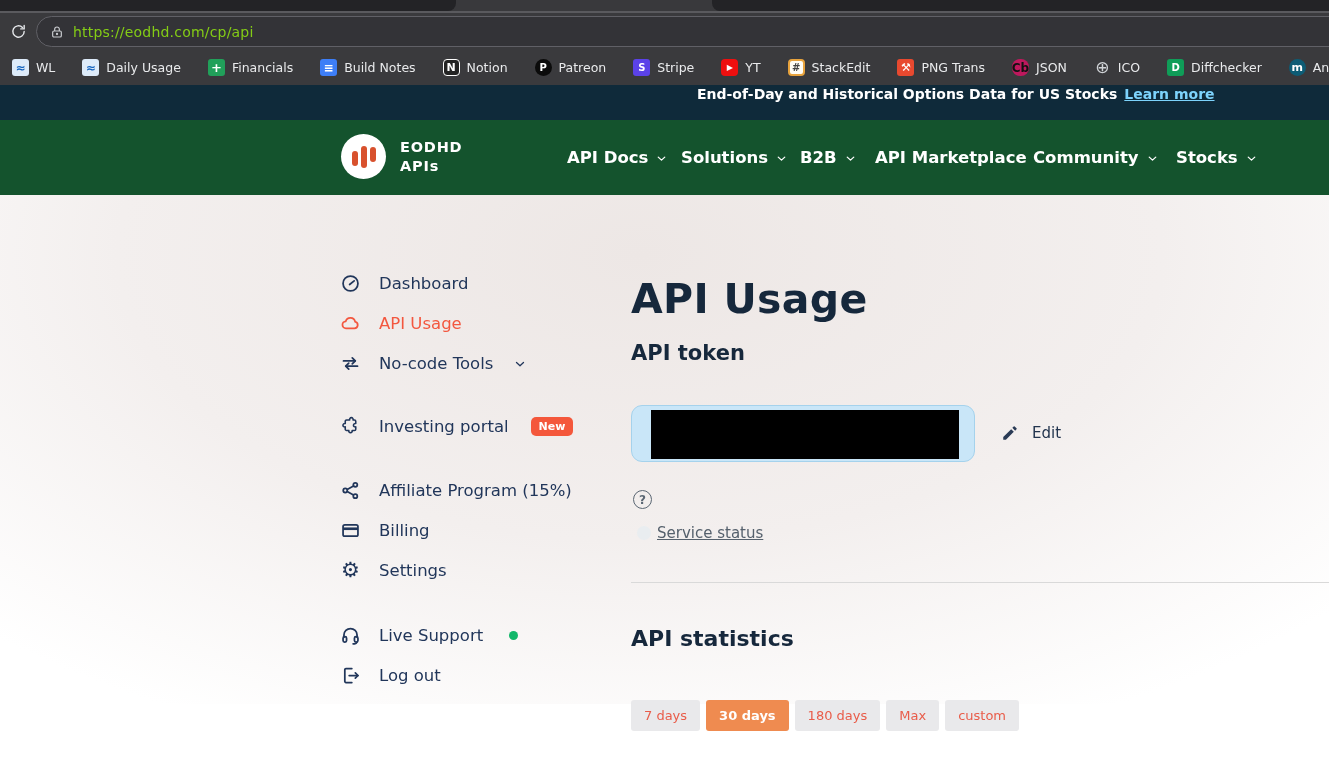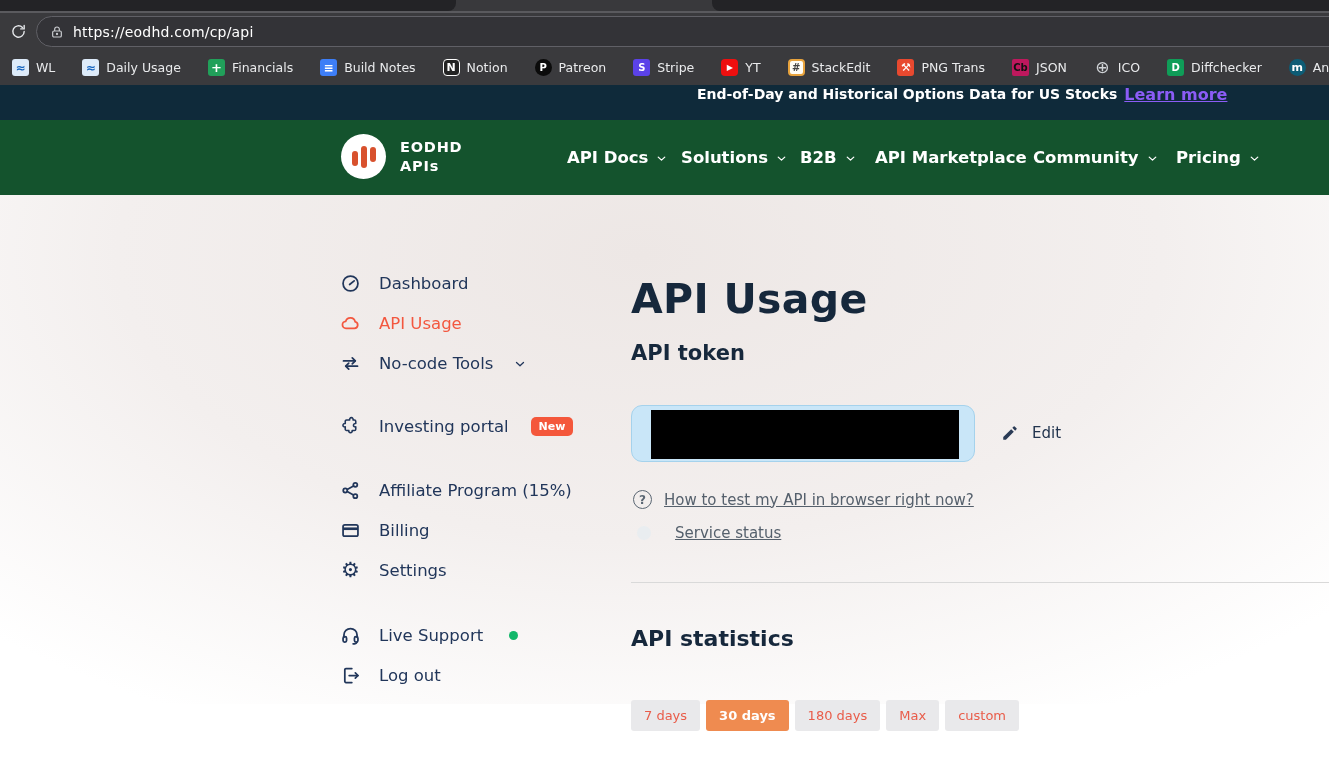--- a/index.html
+++ b/index.html
@@ -11,45 +11,45 @@
   .tab-strip .tab-dark { position:absolute; top:0; height:11px; background:#232326; }
   .tab-strip .td-left  { left:0; width:456px; border-bottom-right-radius:8px; }
   .tab-strip .td-right { left:712px; width:617px; border-bottom-left-radius:8px; }
   .tab-strip .strip-line { position:absolute; left:0; top:11px; width:100%; height:2px; background:#5a5a5e; }
 
   .toolbar { position:absolute; left:0; top:13px; width:1329px; height:37px; background:#3a3a3d; }
   .reload-btn { position:absolute; left:4px; top:4px; width:28px; height:28px; color:#e4e6e9; display:flex; align-items:center; justify-content:center; }
   .reload-btn svg { width:17px; height:17px; }
   .url-pill { position:absolute; left:36px; top:3px; right:-24px; height:31px; border-radius:16px; background:#333337; border:1px solid #606066; display:flex; align-items:center; padding-left:12px; }
   .lock-icon { color:#c8cace; width:16px; height:16px; margin-right:8px; flex:none; }
-  .url-text { color:#ffffff; font-size:14px; letter-spacing:.2px; }
+  .url-text { color:#84cc16; font-size:14px; letter-spacing:.2px; }
 
   .bookmarks-bar { position:absolute; left:0; top:50px; width:1329px; height:35px; background:#3a3a3d; display:flex; align-items:center; padding-left:12px; gap:27px; overflow:hidden; }
   .bookmark { display:flex; align-items:center; gap:7px; flex:none; }
   .bookmark .bm-label { color:#e9eaec; font-size:12.5px; white-space:nowrap; }
   .fav { width:17px; height:17px; border-radius:3px; display:flex; align-items:center; justify-content:center; font-size:10px; font-weight:bold; flex:none; line-height:1; }
   .fav-wl, .fav-du { background:#ddebfa; color:#1565c0; font-size:12px; }
   .fav-fin { background:#21a05a; color:#fff; font-size:13px; }
   .fav-bn  { background:#3d7ef7; color:#fff; font-size:12px; }
   .fav-no  { background:#242424; color:#fff; border:1px solid #fff; border-radius:4px; font-size:11px; }
   .fav-pat { background:#0b0b0b; color:#fff; border-radius:50%; }
   .fav-str { background:#5b42e8; color:#fff; }
   .fav-yt  { background:#ee0f0f; color:#fff; font-size:8px; border-radius:4px; }
   .fav-se  { background:#fffdf6; border:2px solid #e8a33d; color:#444; border-radius:4px; }
   .fav-png { background:#e8492f; color:#fff; font-size:11px; }
-  .fav-json{ background:#be185d; color:#111; font-size:10px; border-radius:2px; }
+  .fav-json{ background:#be185d; color:#111; font-size:12px; border-radius:8px; }
   .fav-ico { background:transparent; color:#cfd2d6; font-size:17px; font-weight:normal; }
   .fav-dc  { background:#0f9d58; color:#fff; }
   .fav-an  { background:#0d5c75; color:#fff; border-radius:50%; font-size:11px; }
 
   
   .promo-banner { position:absolute; left:0; top:85px; width:1329px; height:35px; background:#0f2a3a; }
   .promo-inner { position:absolute; left:697px; top:0; height:18px; display:flex; align-items:center; gap:7px; white-space:nowrap; }
   .promo-text { color:#fff; font-size:14px; font-weight:bold; }
-  .promo-link { color:#8b5cf6; font-size:16px; font-weight:bold; text-decoration:underline; cursor:pointer; }
+  .promo-link { color:#7dd3fc; font-size:14px; font-weight:bold; text-decoration:underline; cursor:pointer; }
 
   
   .site-header { position:absolute; left:0; top:120px; width:1329px; height:75px; background:#14532d; }
   .logo-wrap { position:absolute; left:341px; top:14px; display:flex; align-items:center; gap:14px; }
   .logo-circle { width:45px; height:45px; border-radius:50%; background:#fff; display:flex; align-items:center; justify-content:center; gap:3px; }
   .candle { width:6px; border-radius:3px; background:#d8512d; }
   .candle.c1 { height:15px; margin-top:4px; }
   .candle.c2 { height:22px; }
   .candle.c3 { height:15px; margin-bottom:4px; }
   .brand-text { color:#fff; font-weight:bold; font-size:14.5px; letter-spacing:.8px; line-height:1.25; }
@@ -74,21 +74,21 @@
   
   .page-title { position:absolute; left:631px; top:80px; font-size:41px; font-weight:800; color:#16283c; letter-spacing:.3px; }
   .token-heading { position:absolute; left:631px; top:146px; font-size:21px; font-weight:700; color:#16283c; }
   .token-box { position:absolute; left:631px; top:210px; width:344px; height:57px; background:#c9e6f8; border:1px solid #a5d2ec; border-radius:11px; }
   .token-redacted { position:absolute; left:19px; top:4px; width:308px; height:49px; background:#000; }
   .edit-btn { position:absolute; left:1001px; top:229px; display:flex; align-items:center; gap:13px; color:#22344e; font-size:15px; cursor:pointer; }
   .edit-btn svg { width:18px; height:18px; color:#2a3b55; }
   .help-row { position:absolute; left:633px; top:295px; display:flex; align-items:center; gap:12px; }
   .q-icon { width:19px; height:19px; border:1.7px solid #5a6673; border-radius:50%; color:#5a6673; font-size:12px; font-weight:bold; display:flex; align-items:center; justify-content:center; flex:none; }
   .text-link { color:#55606c; font-size:15px; text-decoration:underline; cursor:pointer; }
-  .status-row { position:absolute; left:637px; top:329px; display:flex; align-items:center; gap:24px; }
+  .status-row { position:absolute; left:637px; top:329px; display:flex; align-items:center; gap:6px; }
   .status-dot { width:14px; height:14px; border-radius:50%; background:#e9edf0; flex:none; }
   .section-divider { position:absolute; left:631px; top:387px; width:698px; height:1px; background:#d9d9d9; }
   .stats-heading { position:absolute; left:631px; top:431px; font-size:22px; font-weight:700; color:#16283c; }
   .range-row { position:absolute; left:631px; top:505px; display:flex; gap:6px; }
   .range-btn { height:31px; padding:0 13px; display:flex; align-items:center; justify-content:center; background:#e9e9eb; color:#e95c49; font-size:13px; border-radius:3px; cursor:pointer; white-space:nowrap; }
   .range-btn.active { background:#ef8b50; color:#fff; font-weight:600;text-align:center; }
 </style>
 </head>
 <body>
 
@@ -218,21 +218,21 @@
       <div class="nav-item" style="left:875px">
         <span>API Marketplace</span>
       </div>
       <div class="nav-item" style="left:1033px">
         <span>Community</span>
         <svg class="nav-chevron" viewBox="0 0 24 24" fill="none" stroke="currentColor" stroke-width="2.4" stroke-linecap="round" stroke-linejoin="round">
             <path d="M6 9.5l6 5.5 6-5.5"></path>
           </svg>
       </div>
       <div class="nav-item" style="left:1176px">
-        <span>Pricing</span>
+        <span>Stocks</span>
         <svg class="nav-chevron" viewBox="0 0 24 24" fill="none" stroke="currentColor" stroke-width="2.4" stroke-linecap="round" stroke-linejoin="round">
             <path d="M6 9.5l6 5.5 6-5.5"></path>
           </svg>
       </div>
     </div>
   </div>
 
   <div class="page">
 
     <div class="side-item" style="top:78px">
@@ -330,21 +330,20 @@
     </div>
     <div class="edit-btn">
       <svg viewBox="0 0 24 24" fill="currentColor">
           <path d="M3 17.46V21h3.54L17.1 10.44 13.56 6.9 3 17.46zM20.7 7.04a.94.94 0 0 0 0-1.33l-2.41-2.41a.94.94 0 0 0-1.33 0l-1.84 1.84 3.74 3.74 1.84-1.84z"></path>
         </svg>
       <span>Edit</span>
     </div>
 
     <div class="help-row">
       <span class="q-icon">?</span>
-      <span class="text-link">How to test my API in browser right now?</span>
     </div>
     <div class="status-row">
       <span class="status-dot"></span>
       <span class="text-link">Service status</span>
     </div>
 
     <div class="section-divider"></div>
 
     <h2 class="stats-heading">API statistics</h2>
 

